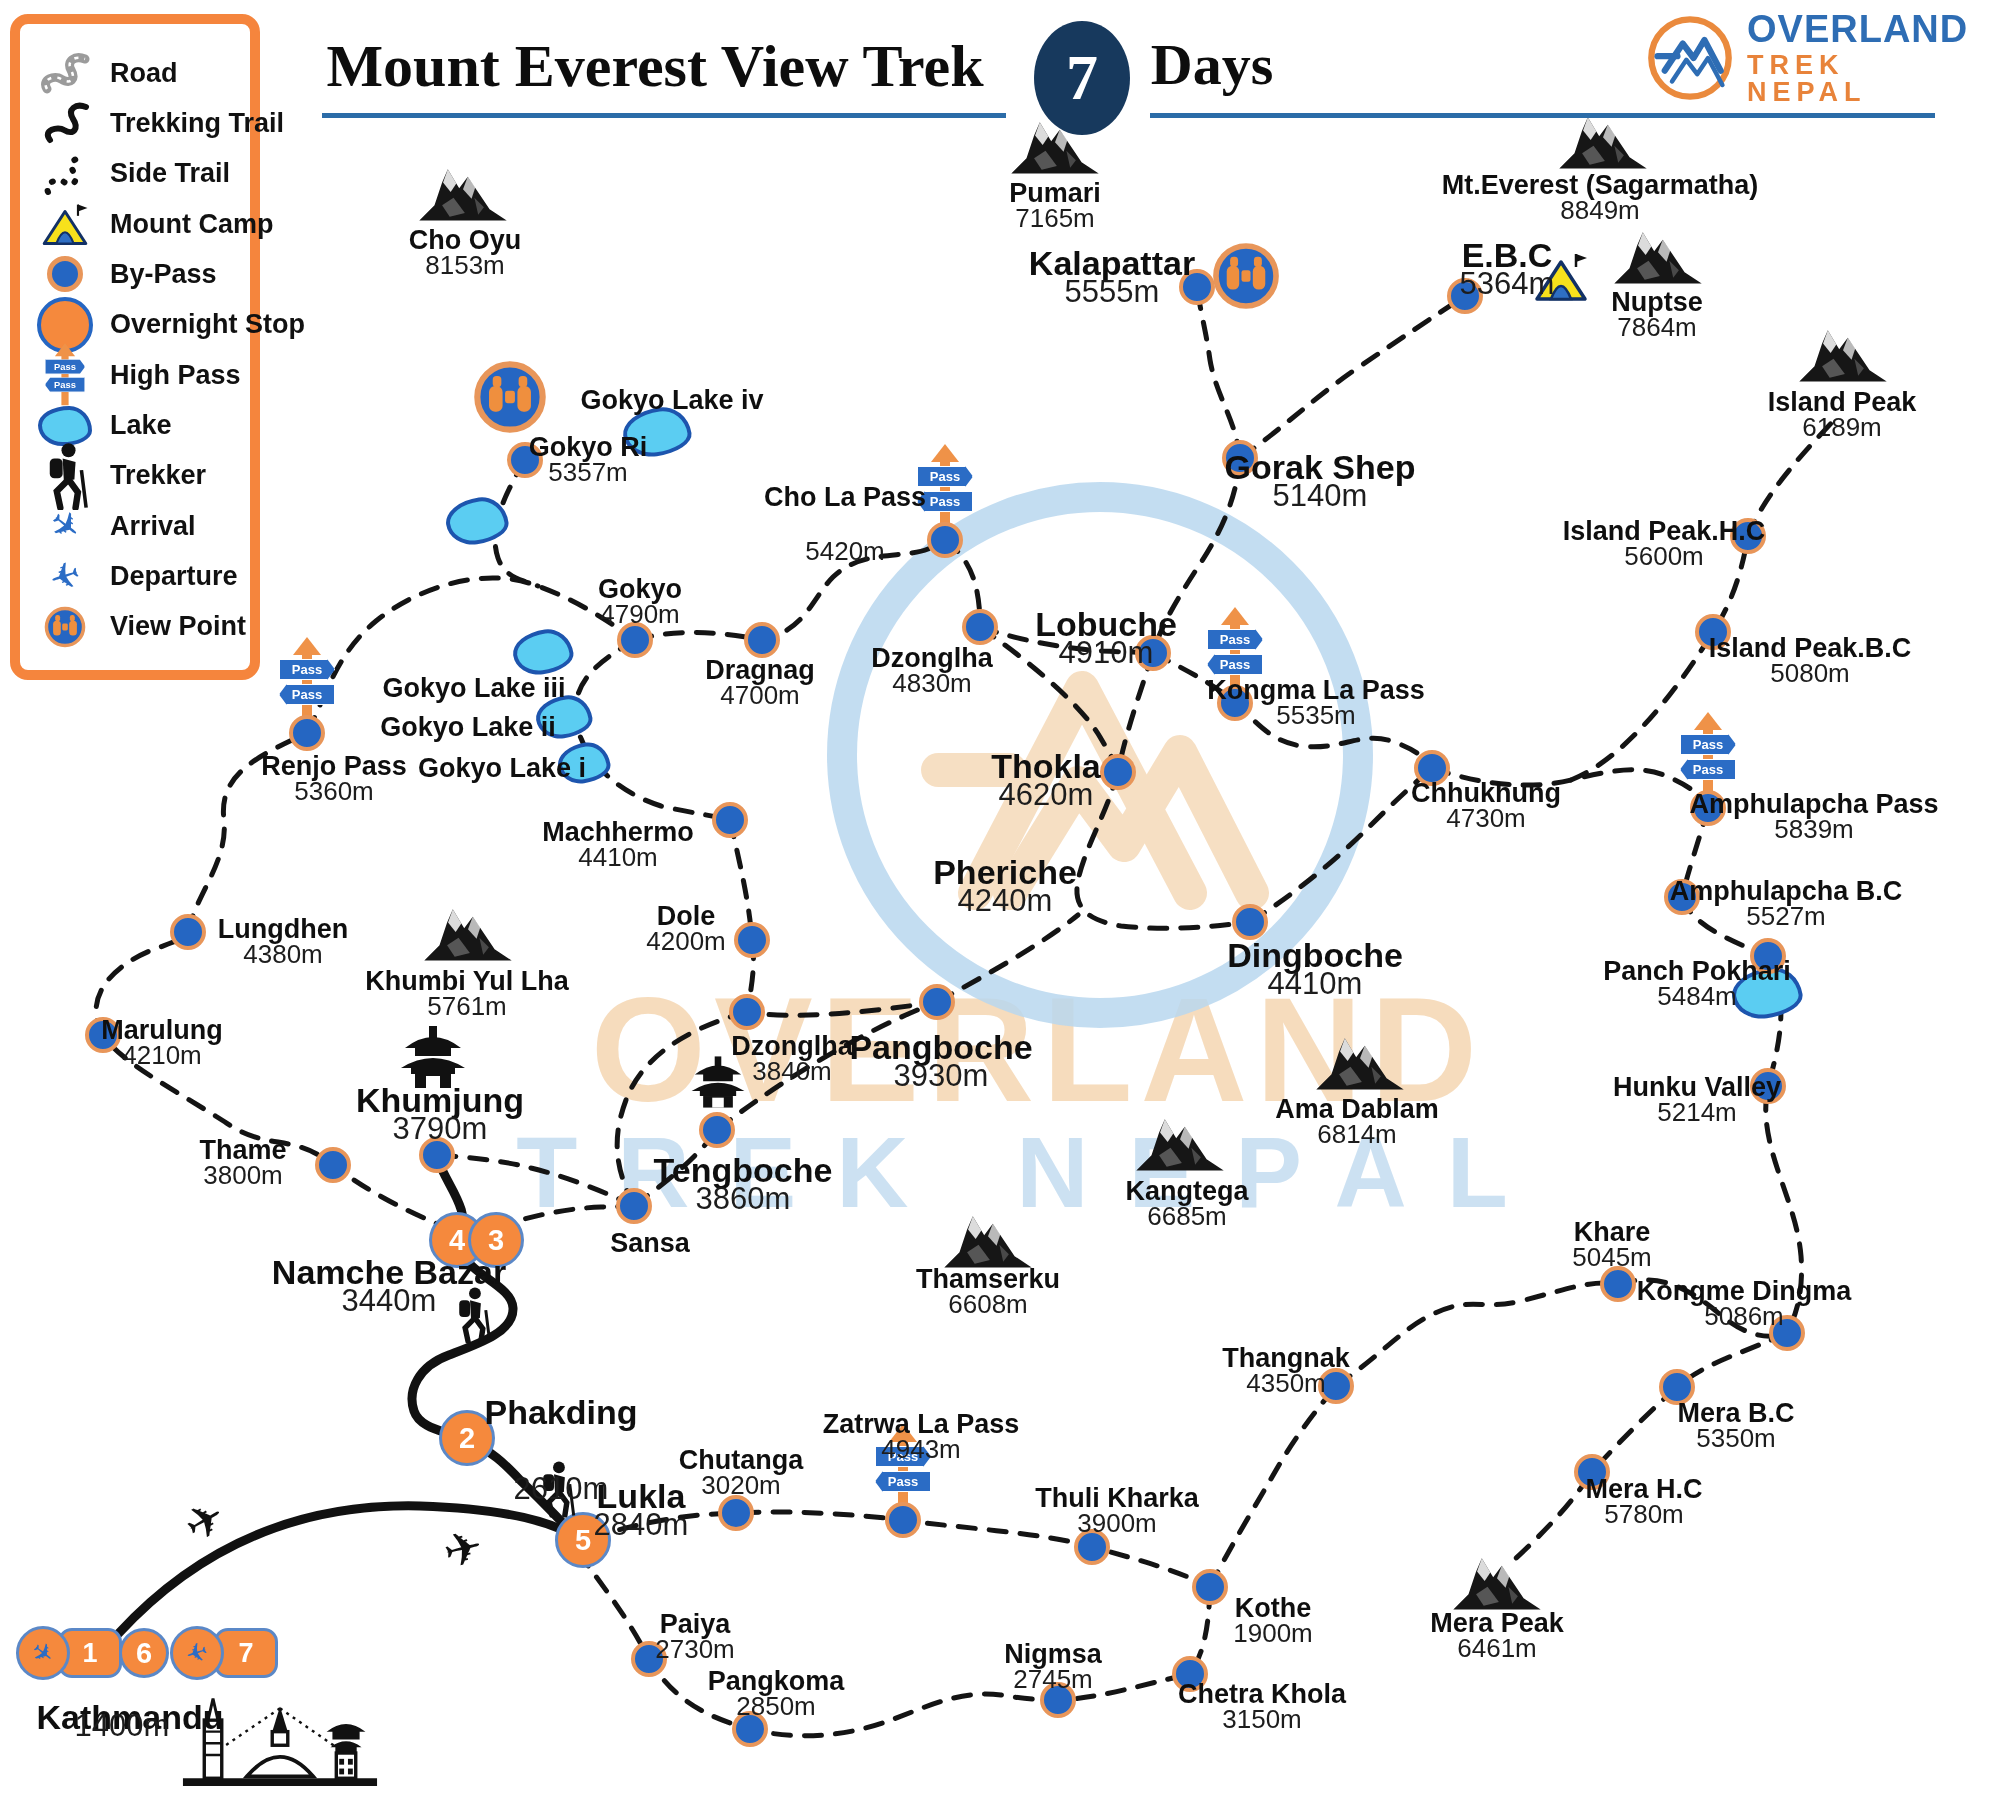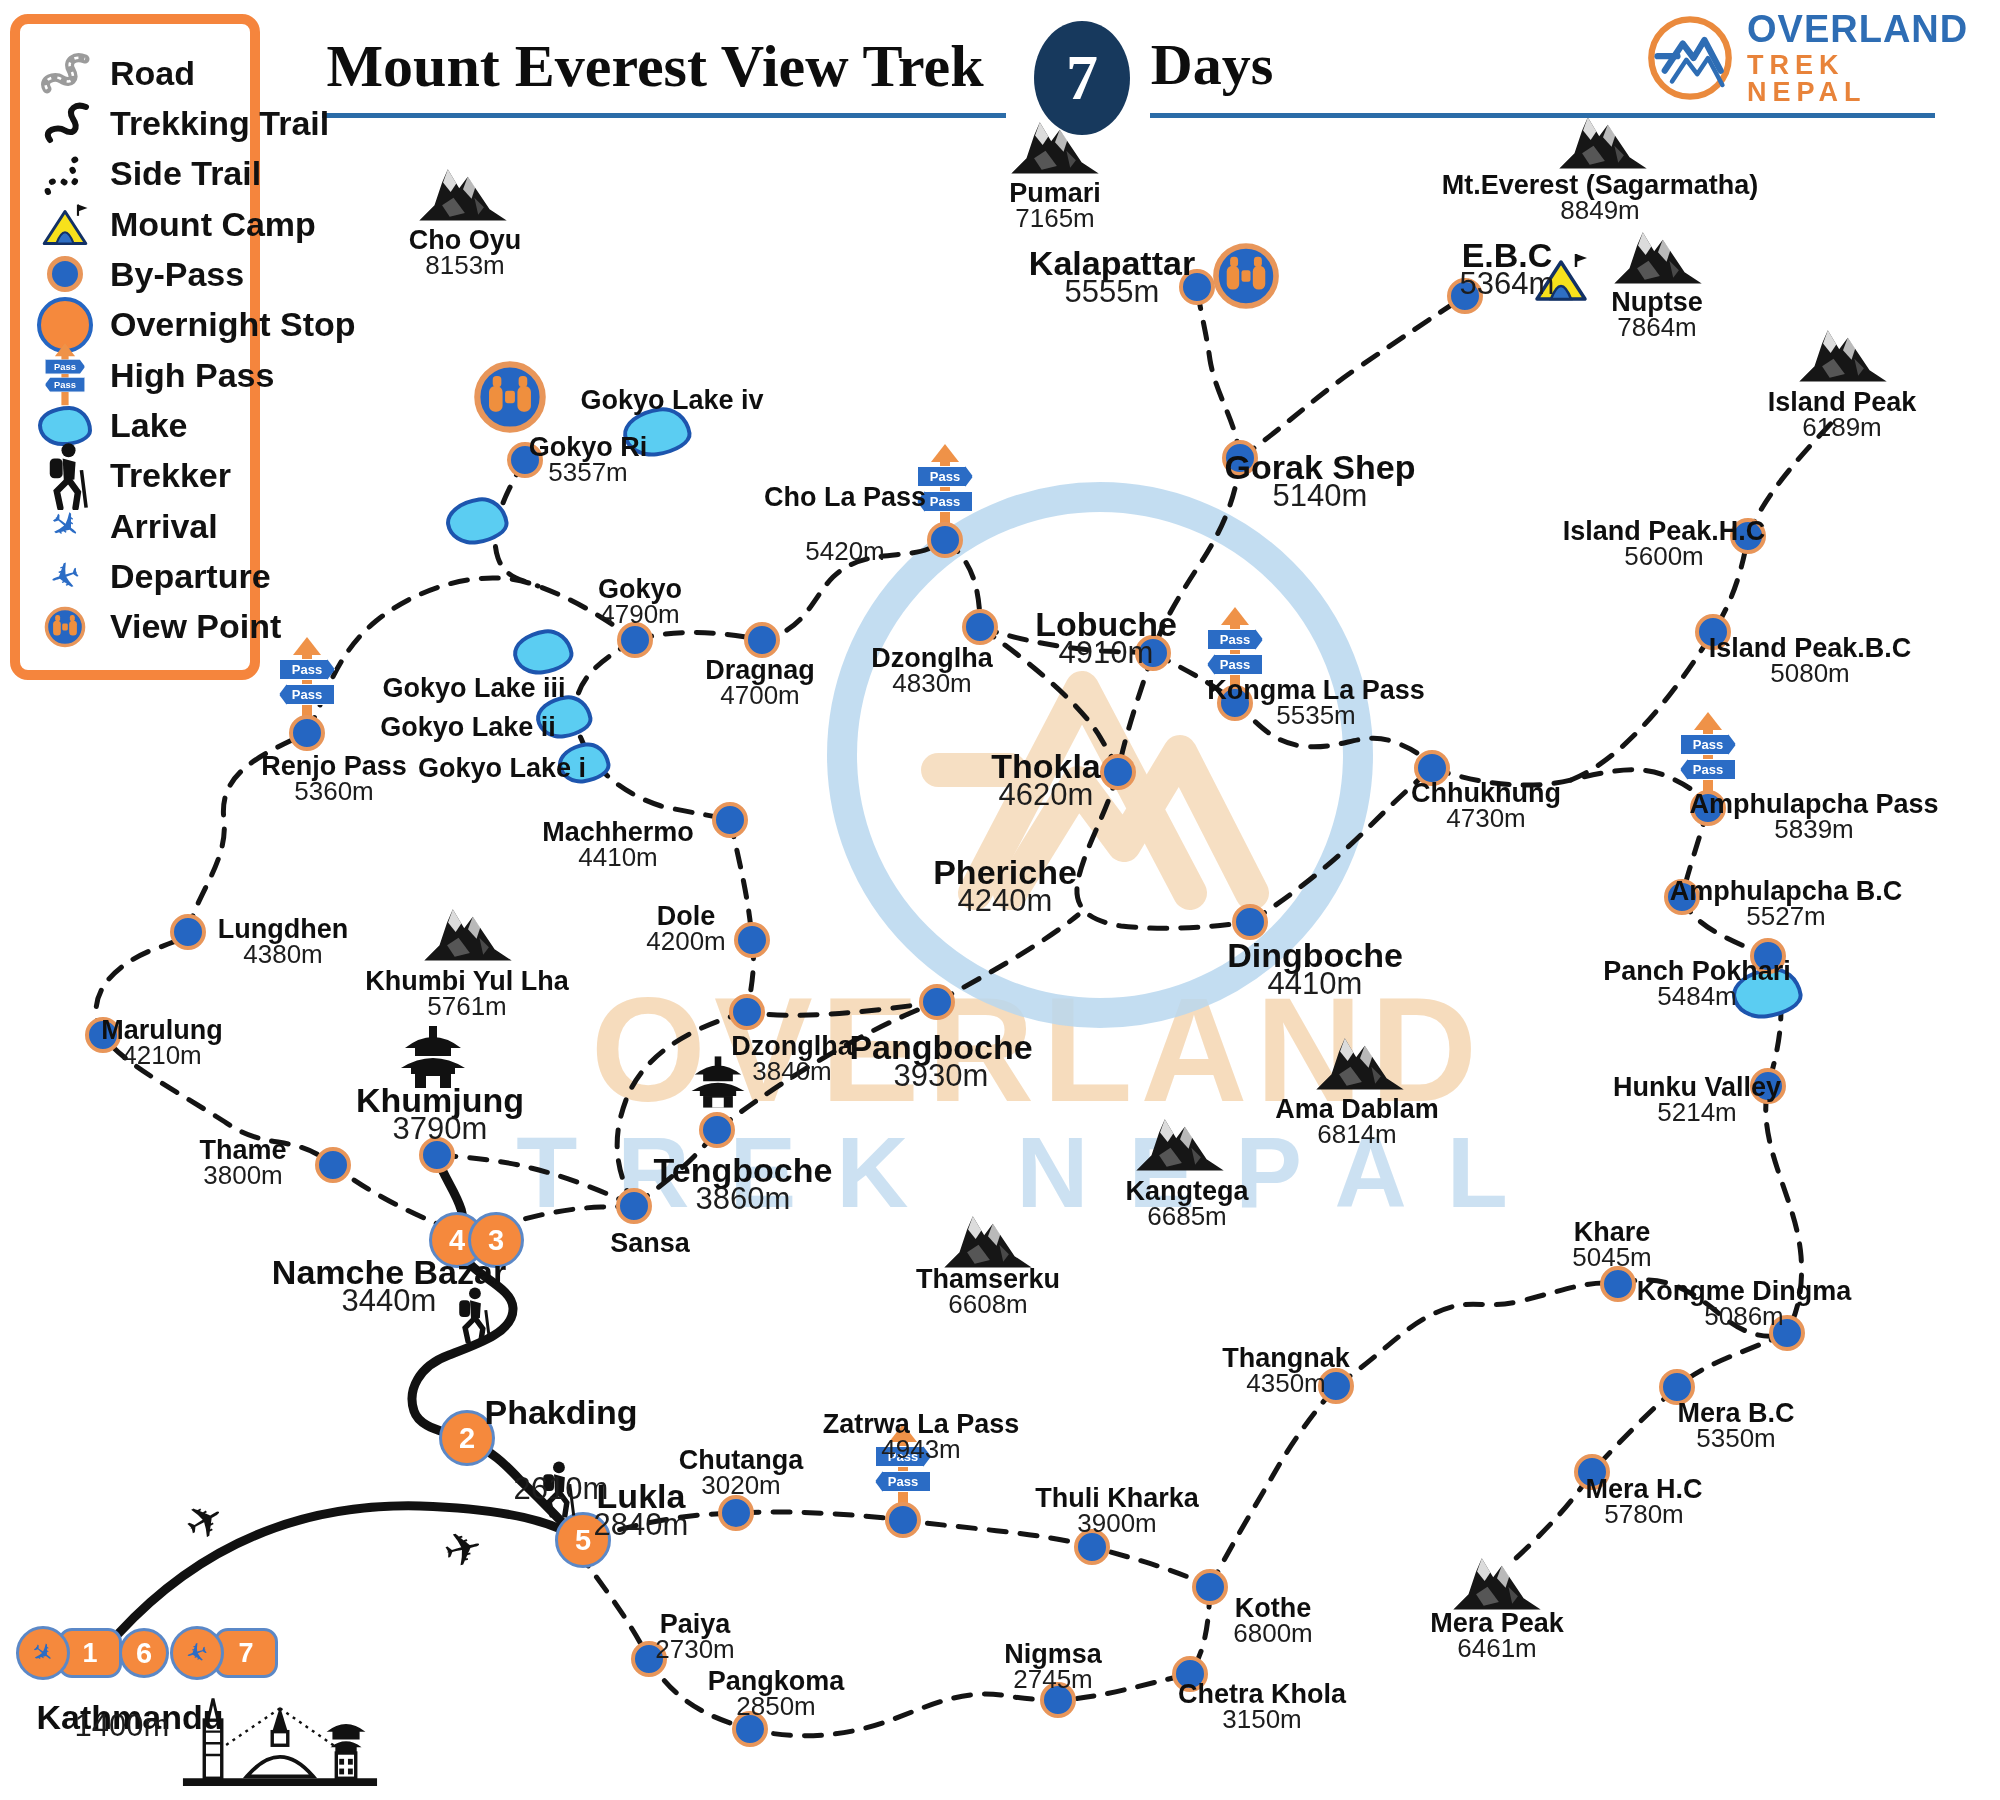--- a/index.html
+++ b/index.html
@@ -23,21 +23,21 @@
   #logo{left:1645px;top:13px;width:330px;height:90px;display:flex;align-items:center;gap:12px;}
   #logo-text{display:flex;flex-direction:column;line-height:1;}
   #logo-line1{font-size:38px;font-weight:bold;color:#2e6db4;letter-spacing:1px;}
   #logo-line2{font-size:27px;font-weight:bold;color:#e8833a;letter-spacing:6px;margin-top:4px;}
   
   #legend{position:absolute;left:10px;top:14px;width:250px;height:666px;background:#fff;
       border:10px solid #f5853d;border-radius:18px;box-sizing:border-box;z-index:10;
       display:flex;flex-direction:column;justify-content:space-between;padding:26px 6px 20px 14px;}
   .lg-row{display:flex;align-items:center;gap:14px;height:46px;}
   .lg-ic{width:62px;display:flex;align-items:center;justify-content:center;flex:0 0 62px;}
-  .lg-label{font-weight:bold;font-size:34px;color:#111;white-space:nowrap;}
+  .lg-label{font-weight:bold;font-size:27px;color:#111;white-space:nowrap;}
   
   .abs{position:absolute;transform:translate(-50%,-50%);}
   .bypass{position:absolute;width:28px;height:28px;border-radius:50%;background:#2566c2;
       border:4px solid #e8965a;box-sizing:content-box;transform:translate(-50%,-50%);z-index:3;}
   .overnight{position:absolute;width:50px;height:50px;border-radius:50%;background:#f5893d;
       border:3px solid #5b88c7;color:#fff;font-weight:bold;font-size:29px;display:flex;align-items:center;
       justify-content:center;transform:translate(-50%,-50%);z-index:4;}
   .pill{position:absolute;width:58px;height:44px;border-radius:14px;background:#f5893d;border:3px solid #5b88c7;
       color:#fff;font-weight:bold;font-size:27px;display:flex;align-items:center;justify-content:center;
       transform:translate(-50%,-50%);z-index:4;}
@@ -409,21 +409,21 @@
     <div class="place-label" style="left: 1736px; top: 1413px;">Mera B.C</div>
     <div class="place-elev" style="left: 1736px; top: 1438px;">5350m</div>
     <div class="bypass" style="left: 1592px; top: 1472px;"></div>
     <div class="place-label" style="left: 1644px; top: 1489px;">Mera H.C</div>
     <div class="place-elev" style="left: 1644px; top: 1514px;">5780m</div>
     <div class="bypass" style="left: 1336px; top: 1386px;"></div>
     <div class="place-label" style="left: 1286px; top: 1358px;">Thangnak</div>
     <div class="place-elev" style="left: 1286px; top: 1383px;">4350m</div>
     <div class="bypass" style="left: 1210px; top: 1587px;"></div>
     <div class="place-label" style="left: 1273px; top: 1608px;">Kothe</div>
-    <div class="place-elev" style="left: 1273px; top: 1633px;">6800m</div>
+    <div class="place-elev" style="left: 1273px; top: 1633px;">1900m</div>
     <div class="bypass" style="left: 1190px; top: 1674px;"></div>
     <div class="place-label" style="left: 1262px; top: 1694px;">Chetra Khola</div>
     <div class="place-elev" style="left: 1262px; top: 1719px;">3150m</div>
     <div class="bypass" style="left: 1058px; top: 1700px;"></div>
     <div class="place-label" style="left: 1053px; top: 1654px;">Nigmsa</div>
     <div class="place-elev" style="left: 1053px; top: 1679px;">2745m</div>
     <div class="bypass" style="left: 750px; top: 1729px;"></div>
     <div class="place-label" style="left: 776px; top: 1681px;">Pangkoma</div>
     <div class="place-elev" style="left: 776px; top: 1706px;">2850m</div>
     <div class="bypass" style="left: 649px; top: 1659px;"></div>

